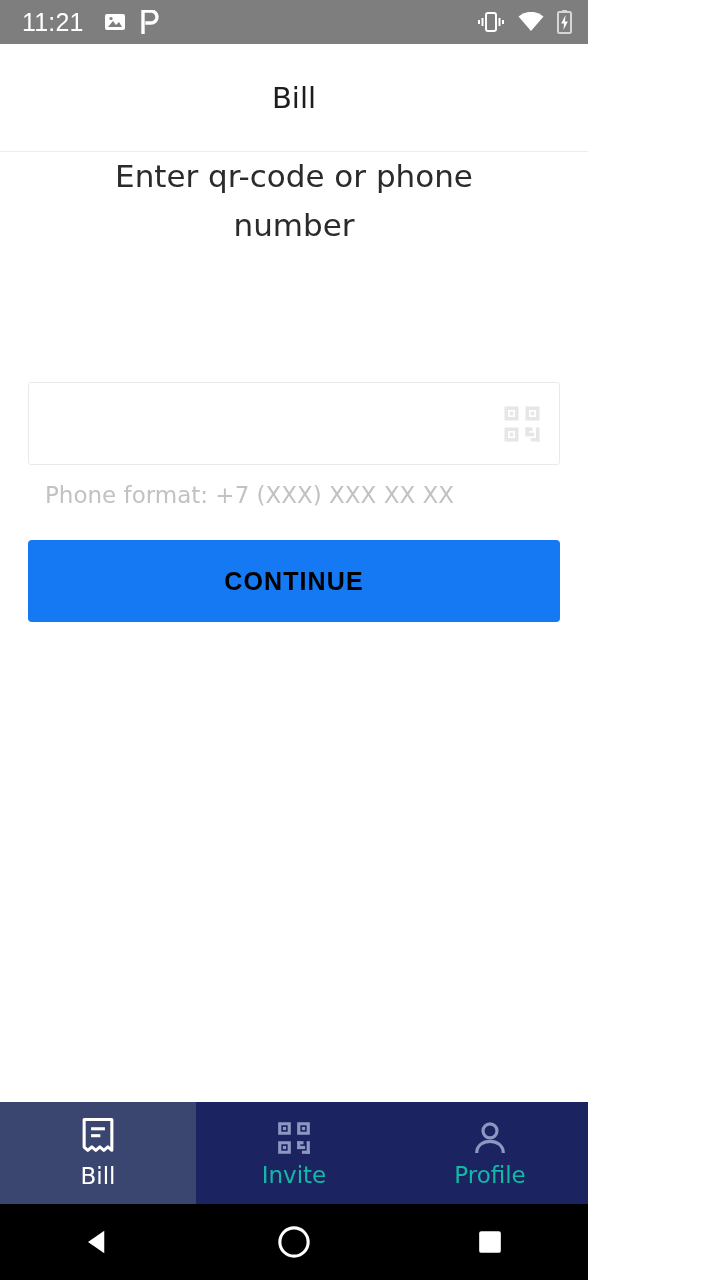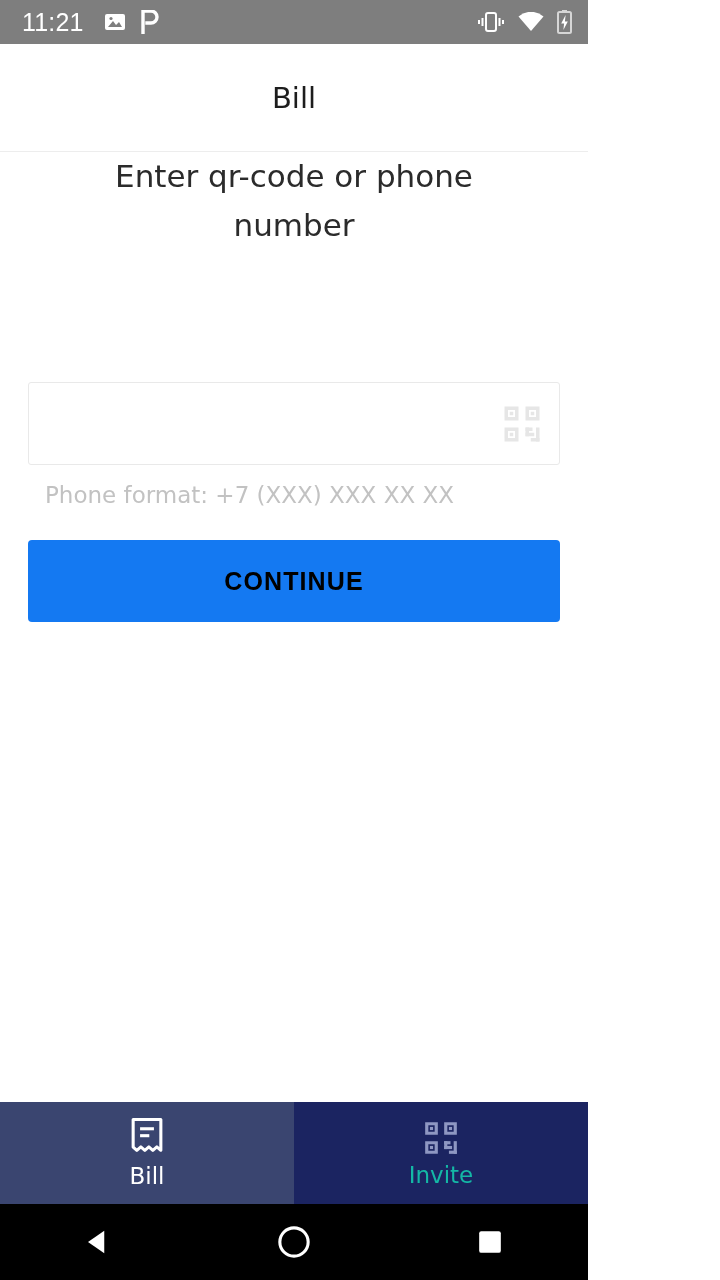--- a/index.html
+++ b/index.html
@@ -244,20 +244,27 @@
           <rect x="14" y="14" width="2" height="5"></rect>
           <rect x="14" y="17" width="5" height="2"></rect>
           <rect x="20" y="14" width="2" height="8"></rect>
           <rect x="17" y="20" width="5" height="2"></rect>
         </g>
       </svg>
       <span class="tab-label">Invite</span>
     </div>
 
 
+    <div class="tab-item">
+      <svg class="tab-icon" width="38" height="38" viewBox="0 0 24 24">
+        <circle cx="12" cy="7.5" r="4.4" fill="none" stroke="#8e97c2" stroke-width="2"></circle>
+        <path d="M3.6 21.5c0-4.7 3.8-7.4 8.4-7.4s8.4 2.7 8.4 7.4" fill="none" stroke="#8e97c2" stroke-width="2"></path>
+      </svg>
+      <span class="tab-label">Profile</span>
+    </div>
   </div>
 
   <div id="android-nav">
     <div class="nav-btn">
       <svg width="30" height="30" viewBox="0 0 24 24">
         <path d="M17 3 L4 12 L17 21 Z" fill="#ffffff"></path>
       </svg>
     </div>
     <div class="nav-btn">
       <svg width="34" height="34" viewBox="0 0 24 24">

